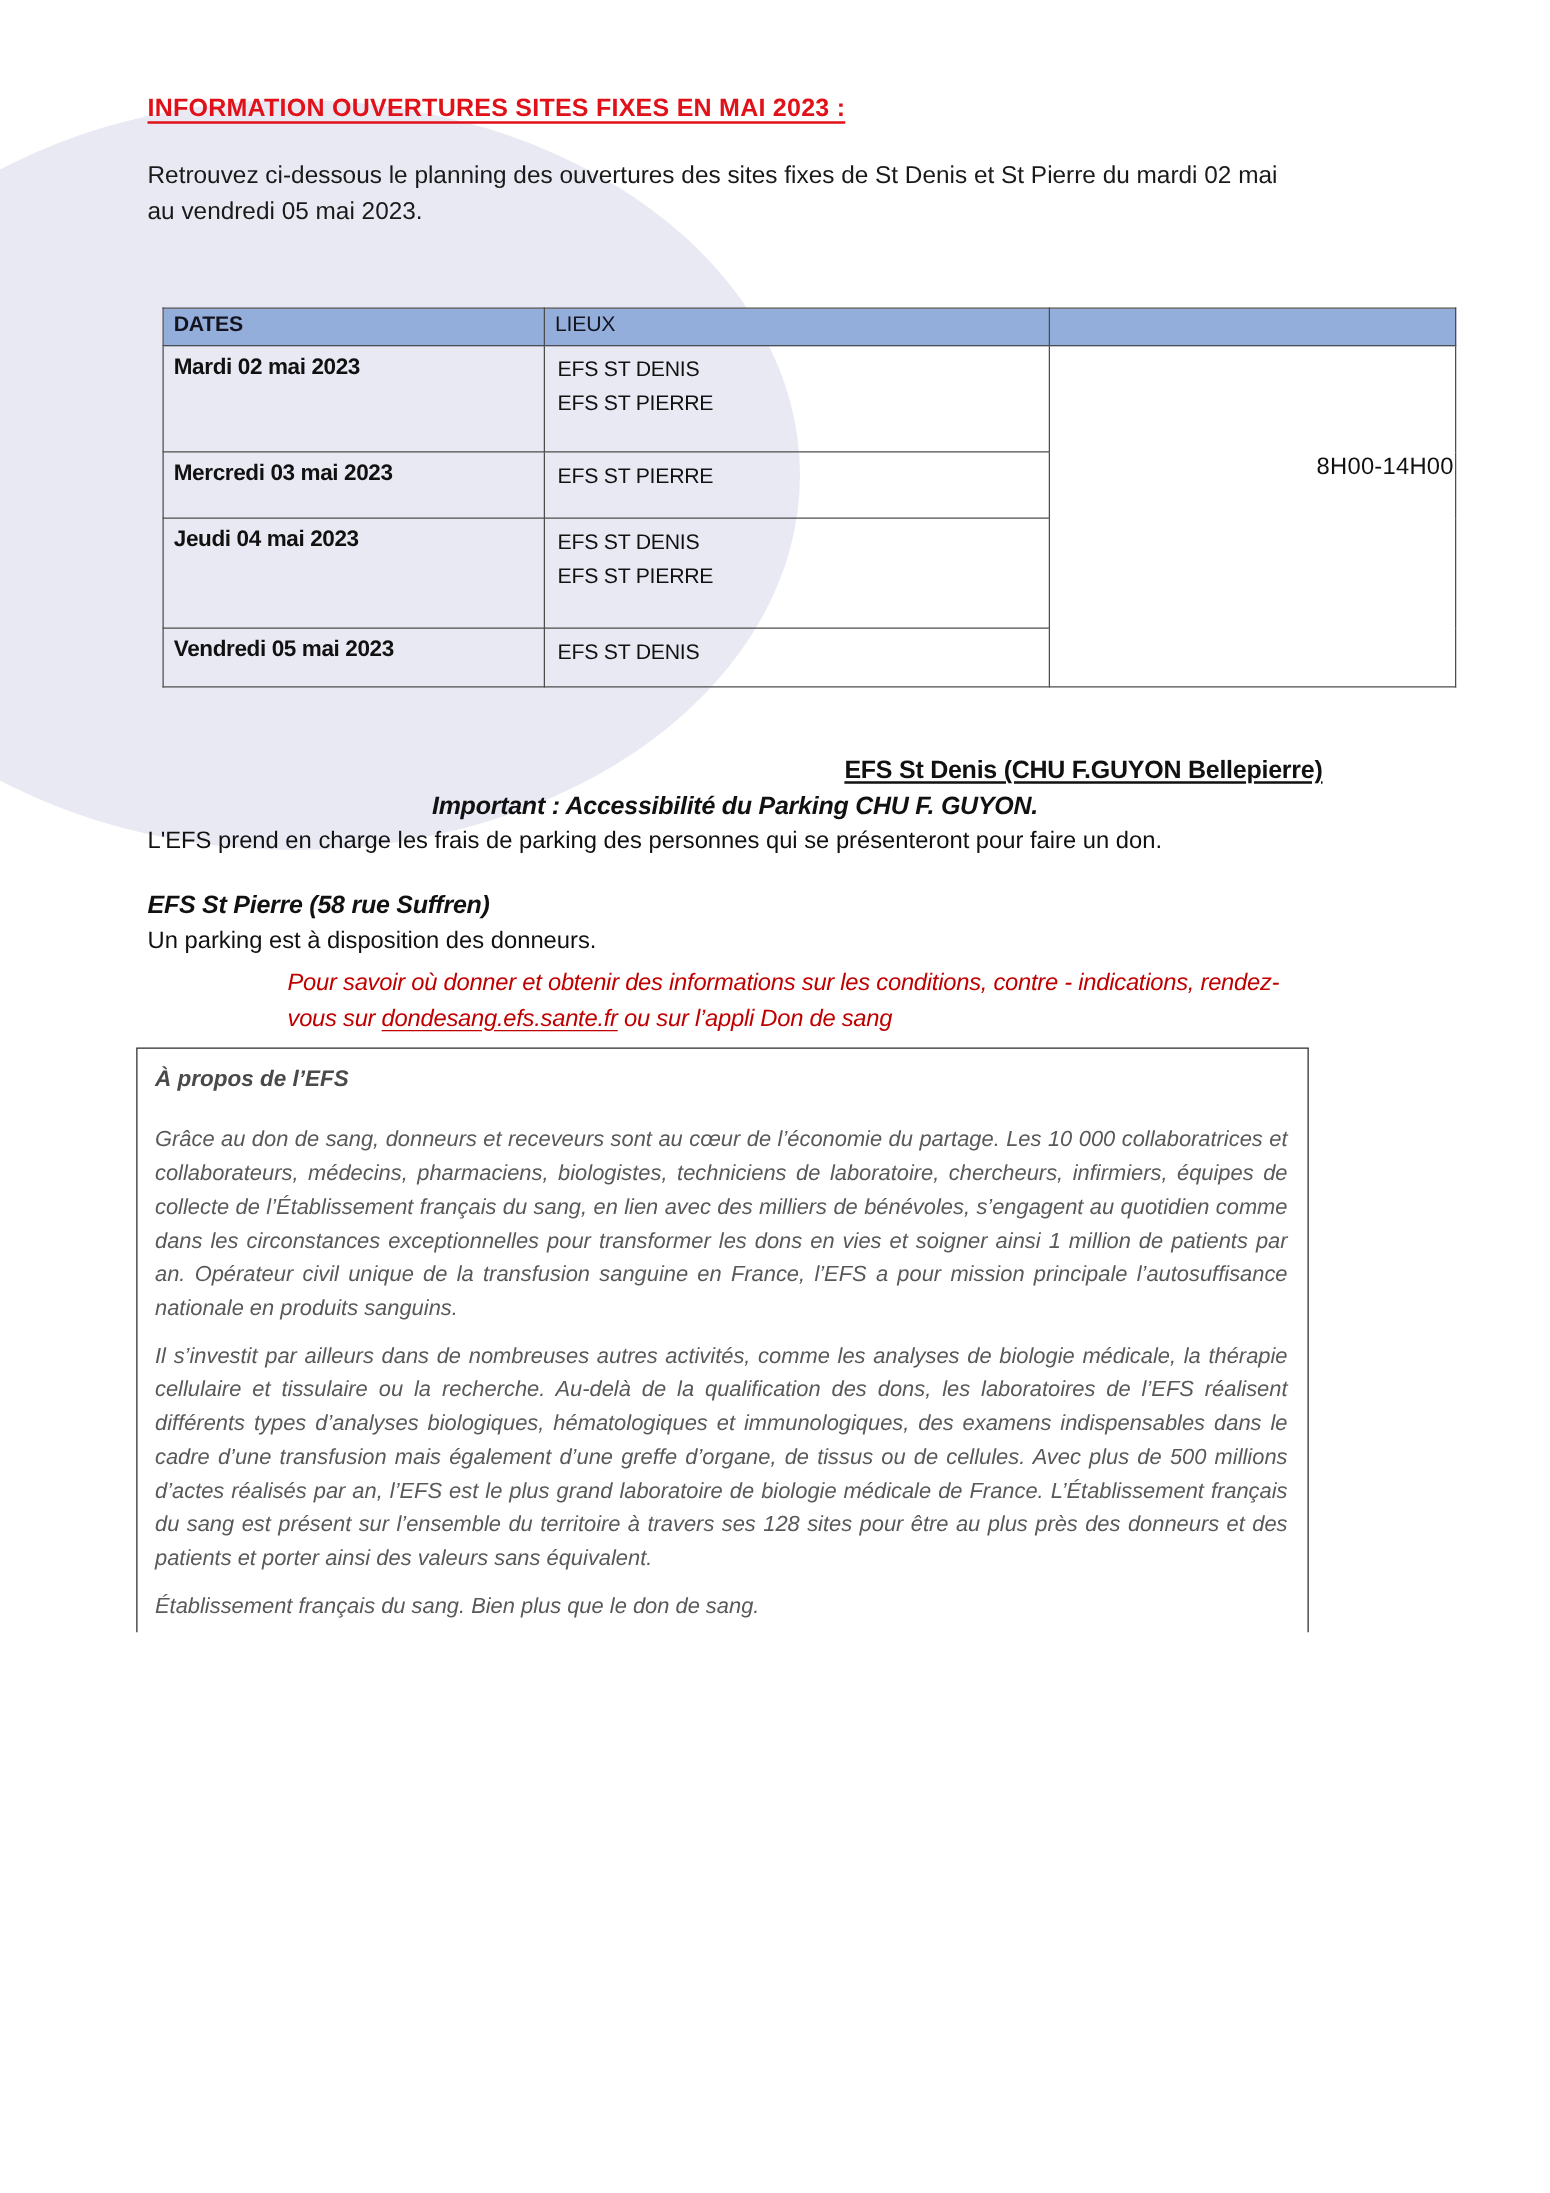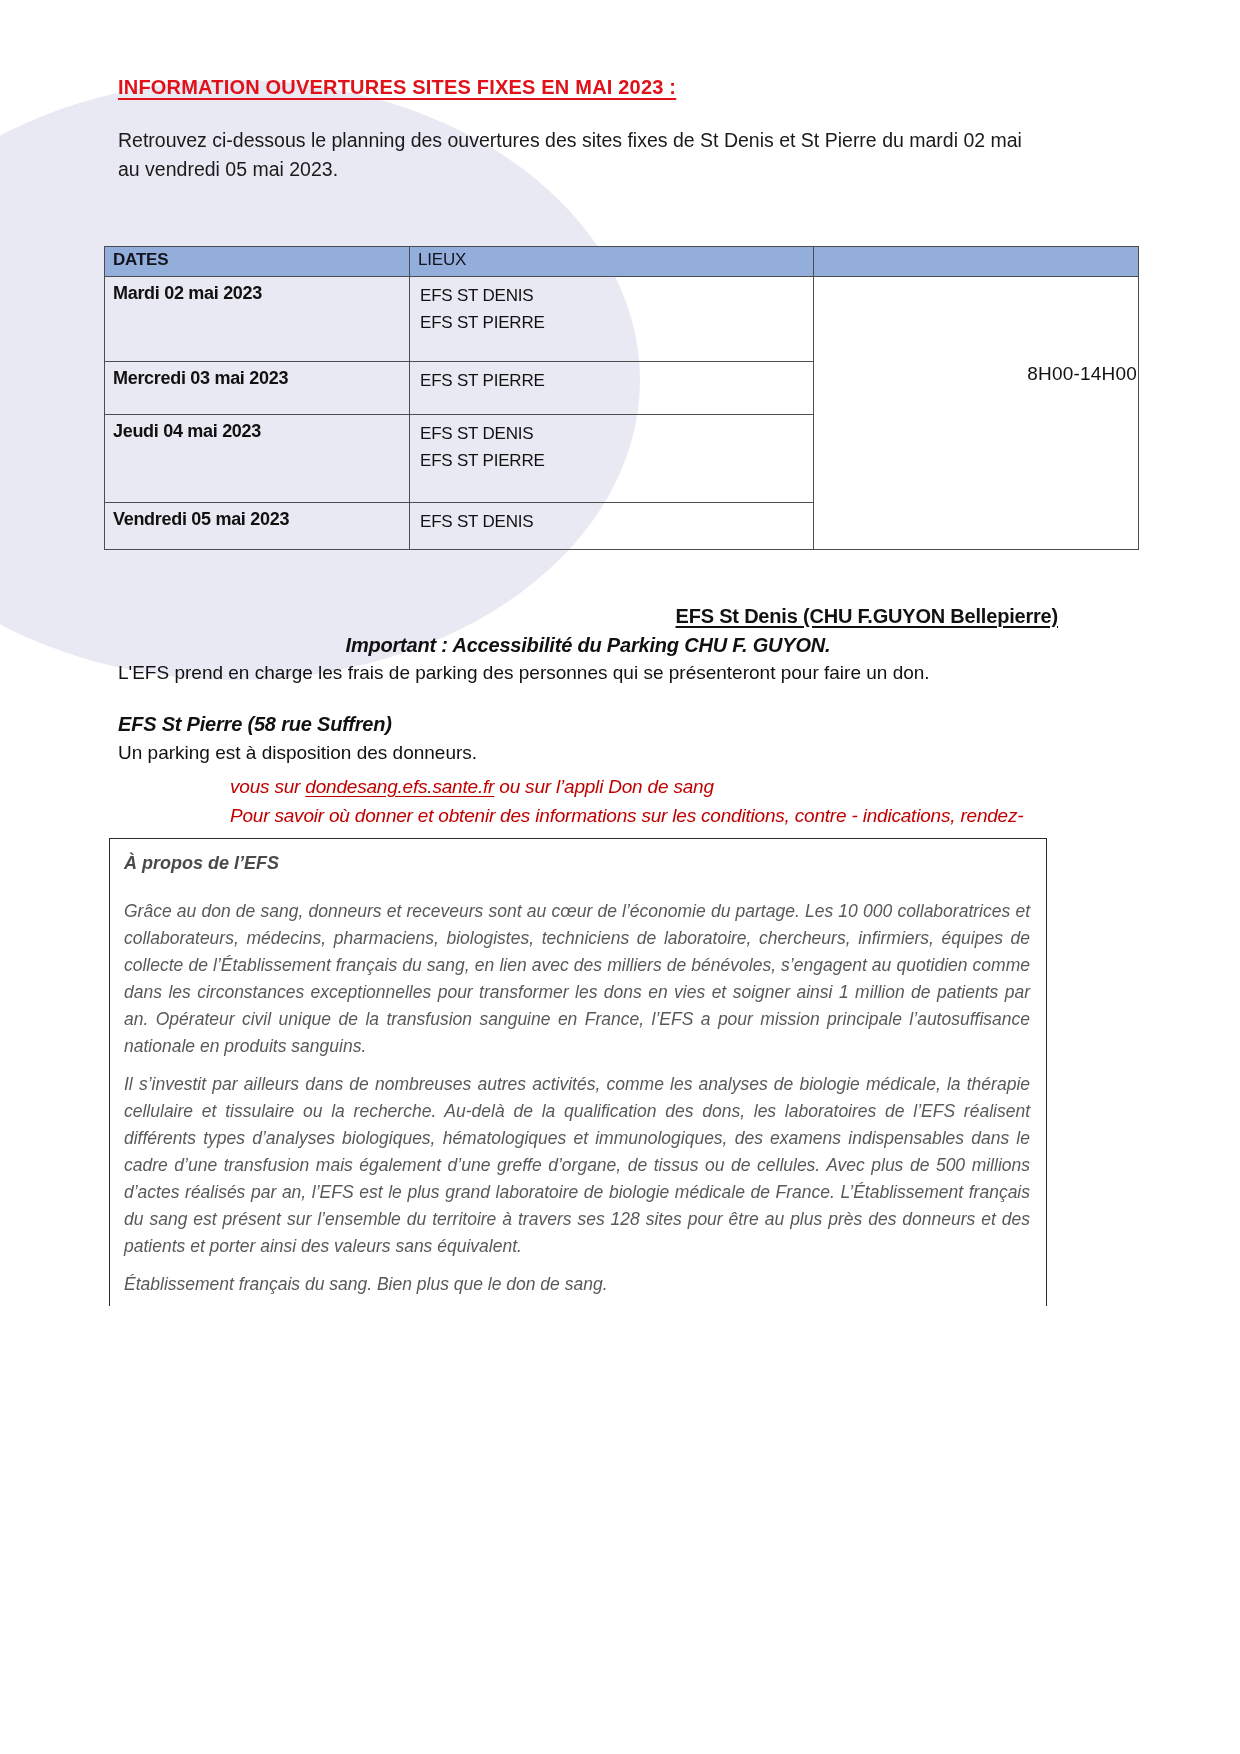--- a/index.html
+++ b/index.html
@@ -11,21 +11,21 @@
               background:#e9e9f4;z-index:0;}
   .layer{position:absolute;inset:0;z-index:1;}
 
   
   #doc-title{left:118px;top:76px;font-size:20px;font-weight:bold;color:#e01119;
              text-decoration:underline;text-decoration-thickness:2px;text-underline-offset:4px;
              letter-spacing:0.2px;}
   #intro{left:118px;top:126px;width:928px;font-size:19.5px;line-height:29px;color:#1a1a1a;}
 
   
-  #schedule{left:104px;top:246px;border-collapse:collapse;table-layout:fixed;}
+  #schedule{left:130px;top:246px;border-collapse:collapse;table-layout:fixed;}
   #schedule th,#schedule td{border:1px solid #4d4d4d;vertical-align:top;box-sizing:border-box;}
   #schedule col.c1{width:305px;}  #schedule col.c2{width:404px;}  #schedule col.c3{width:325px;}
   #schedule tr.hdr{height:30px;}
   #schedule tr.hdr th{background:#93aedb;text-align:left;padding:3px 8px;font-size:17px;
                       letter-spacing:-0.2px;color:#14141e;}
   #schedule th.h-dates{font-weight:bold;}
   #schedule th.h-lieux{font-weight:normal;}
   #schedule tr.r1{height:85px;} #schedule tr.r2{height:53px;}
   #schedule tr.r3{height:88px;} #schedule tr.r4{height:47px;}
   #schedule td.date{font-weight:bold;font-size:18px;padding:6px 8px;letter-spacing:-0.3px;color:#111;}
@@ -125,22 +125,22 @@
       <div class="sec-important">Important : Accessibilité du Parking CHU F. GUYON.</div>
       <div class="sec-body">L'EFS prend en charge les frais de parking des personnes qui se présenteront pour faire un don.</div>
     </div>
 
     <div id="sec-pierre" class="abs section">
       <div class="sec-heading-i">EFS St Pierre (58 rue Suffren)</div>
       <div class="sec-body">Un parking est à disposition des donneurs.</div>
     </div>
 
     <div id="note" class="abs">
+      <div>Pour savoir où donner et obtenir des informations sur les conditions, contre - indications, rendez-</div>
       <div><span>vous sur </span><a href="#">dondesang.efs.sante.fr</a><span> ou sur l’appli Don de sang</span></div>
-      <div>Pour savoir où donner et obtenir des informations sur les conditions, contre - indications, rendez-</div>
     </div>
 
     <div id="about-box" class="abs">
       <div id="about-title">À propos de l’EFS</div>
       <p class="about-para">Grâce au don de sang, donneurs et receveurs sont au cœur de l’économie du partage. Les 10 000 collaboratrices et collaborateurs, médecins, pharmaciens, biologistes, techniciens de laboratoire, chercheurs, infirmiers, équipes de collecte de l’Établissement français du sang, en lien avec des milliers de bénévoles, s’engagent au quotidien comme dans les circonstances exceptionnelles pour transformer les dons en vies et soigner ainsi 1 million de patients par an. Opérateur civil unique de la transfusion sanguine en France, l’EFS a pour mission principale l’autosuffisance nationale en produits sanguins.</p>
       <p class="about-para">Il s’investit par ailleurs dans de nombreuses autres activités, comme les analyses de biologie médicale, la thérapie cellulaire et tissulaire ou la recherche. Au-delà de la qualification des dons, les laboratoires de l’EFS réalisent différents types d’analyses biologiques, hématologiques et immunologiques, des examens indispensables dans le cadre d’une transfusion mais également d’une greffe d’organe, de tissus ou de cellules. Avec plus de 500 millions d’actes réalisés par an, l’EFS est le plus grand laboratoire de biologie médicale de France. L’Établissement français du sang est présent sur l’ensemble du territoire à travers ses 128 sites pour être au plus près des donneurs et des patients et porter ainsi des valeurs sans équivalent.</p>
       <p class="about-para">Établissement français du sang. Bien plus que le don de sang.</p>
     </div>
 
     <div id="footer-rule" class="abs"></div>

